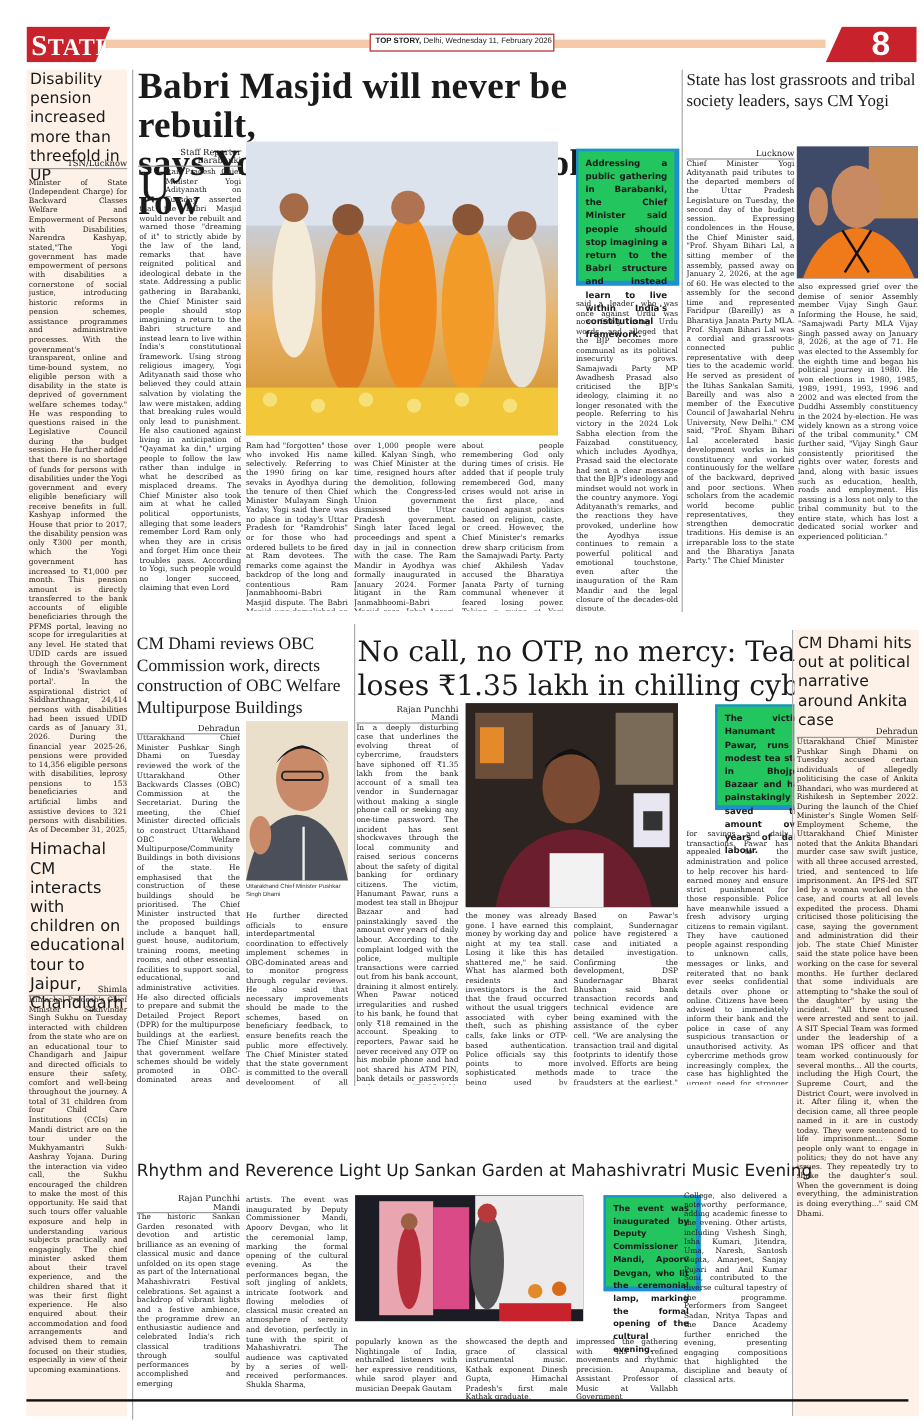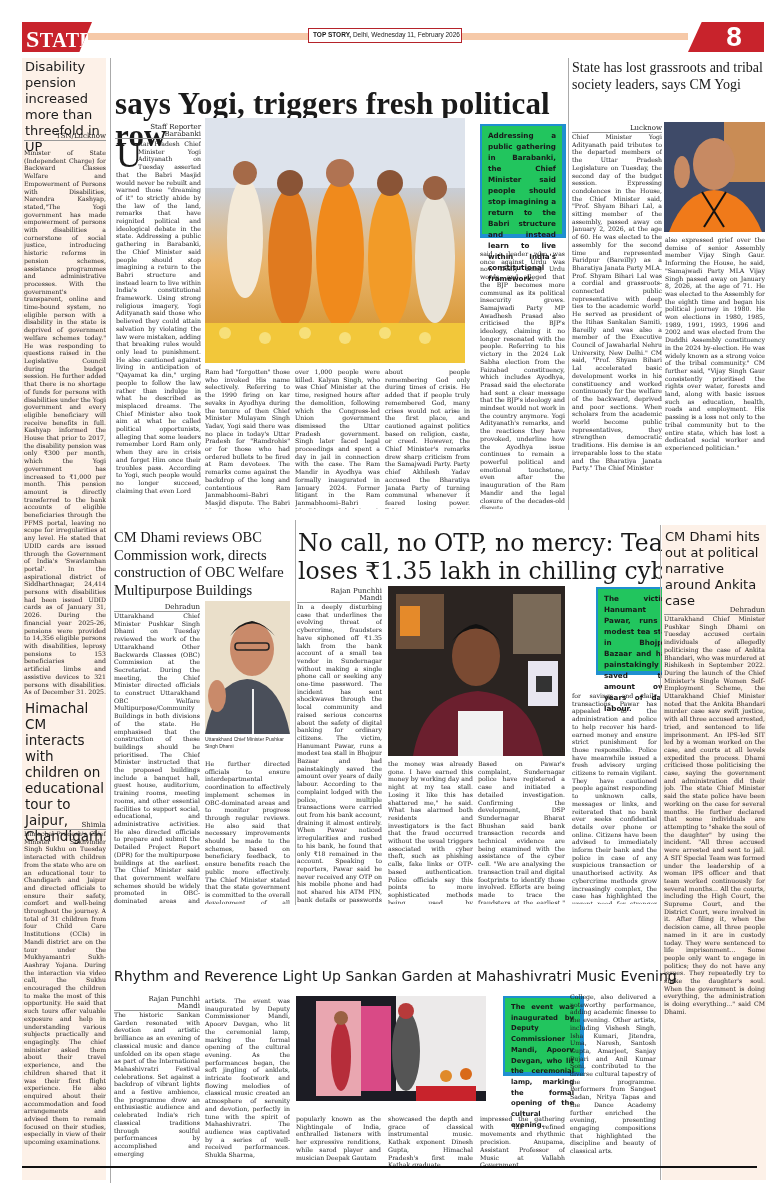--- a/index.html
+++ b/index.html
@@ -35,21 +35,21 @@
 
 <div class="abs sidebar" style="left:22px;top:58px;width:84px;height:1122px"></div>
 <div class="abs hl-side" style="left:25px;top:59px;width:80px">Disability pension increased more than threefold in UP</div>
 <div class="abs byline" style="left:24px;top:132px;width:82px">TSN/Lucknow</div>
 <div class="abs col" style="left:24px;top:149px;width:82px;height:545px">Minister of State (Independent Charge) for Backward Classes Welfare and Empowerment of Persons with Disabilities, Narendra Kashyap, stated,"The Yogi government has made empowerment of persons with disabilities a cornerstone of social justice, introducing historic reforms in pension schemes, assistance programmes and administrative processes. With the government's transparent, online and time-bound system, no eligible person with a disability in the state is deprived of government welfare schemes today." He was responding to questions raised in the Legislative Council during the budget session. He further added that there is no shortage of funds for persons with disabilities under the Yogi government and every eligible beneficiary will receive benefits in full. Kashyap informed the House that prior to 2017, the disability pension was only ₹300 per month, which the Yogi government has increased to ₹1,000 per month. This pension amount is directly transferred to the bank accounts of eligible beneficiaries through the PFMS portal, leaving no scope for irregularities at any level. He stated that UDID cards are issued through the Government of India's 'Swavlamban portal'. In the aspirational district of Siddharthnagar, 24,414 persons with disabilities had been issued UDID cards as of January 31, 2026. During the financial year 2025-26, pensions were provided to 14,356 eligible persons with disabilities, leprosy pensions to 153 beneficiaries and artificial limbs and assistive devices to 321 persons with disabilities. As of December 31, 2025, no eligible beneficiary cases were pending.</div>
 <div class="abs hl-side" style="left:25px;top:700px;width:80px;font-size:13.5px;line-height:16px">Himachal CM interacts with children on educational tour to Jaipur, Chandigarh</div>
 <div class="abs byline" style="left:24px;top:821px;width:82px">Shimla</div>
 <div class="abs col" style="left:24px;top:830px;width:82px;height:345px">Himachal Pradesh's Chief Minister Sukhvinder Singh Sukhu on Tuesday interacted with children from the state who are on an educational tour to Chandigarh and Jaipur and directed officials to ensure their safety, comfort and well-being throughout the journey. A total of 31 children from four Child Care Institutions (CCIs) in Mandi district are on the tour under the Mukhyamantri Sukh-Aashray Yojana. During the interaction via video call, the Sukhu encouraged the children to make the most of this opportunity. He said that such tours offer valuable exposure and help in understanding various subjects practically and engagingly. The chief minister asked them about their travel experience, and the children shared that it was their first flight experience. He also enquired about their accommodation and food arrangements and advised them to remain focused on their studies, especially in view of their upcoming examinations.</div>
 <div class="abs vline" style="left:110px;top:58px;height:1125px"></div>
 
-<h1 class="abs main" style="left:115px;top:56px;width:460px"><br><span>says Yogi, triggers fresh political row</span></h1>
+<h1 class="abs main" style="left:115px;top:56px;width:460px"><span>Babri Masjid will never be rebuilt,</span><br><span>says Yogi, triggers fresh political row</span></h1>
 <div class="abs byline" style="left:115px;top:123px;width:86px;border:none">Staff Reporter</div>
 <div class="abs byline" style="left:115px;top:130px;width:86px">Barabanki</div>
 <div class="abs" style="left:116px;top:140px;font-family:'Liberation Serif',serif;font-size:36px;line-height:30px">U</div>
 <div class="abs col" style="left:116px;top:140px;width:85px;height:369px;text-indent:0"><span style="float:left;width:22px;height:30px"></span><span>ttar Pradesh Chief Minister Yogi Adityanath on Tuesday asserted that the Babri Masjid would never be rebuilt and warned those "dreaming of it" to strictly abide by the law of the land, remarks that have reignited political and ideological debate in the state. Addressing a public gathering in Barabanki, the Chief Minister said people should stop imagining a return to the Babri structure and instead learn to live within India's constitutional framework. Using strong religious imagery, Yogi Adityanath said those who believed they could attain salvation by violating the law were mistaken, adding that breaking rules would only lead to punishment. He also cautioned against living in anticipation of "Qayamat ka din," urging people to follow the law rather than indulge in what he described as misplaced dreams. The Chief Minister also took aim at what he called political opportunists, alleging that some leaders remember Lord Ram only when they are in crisis and forget Him once their troubles pass. According to Yogi, such people would no longer succeed, claiming that even Lord</span></div>
 
 <div class="abs photo" style="left:205px;top:118px;width:260px;height:245px;background:linear-gradient(180deg,#d8dfe8 0%,#c9ccd2 30%,#e9b46a 60%,#d89a3c 85%,#f2d24a 100%)">
   <svg width="260" height="245" viewBox="0 0 260 245">
     <rect x="0" y="0" width="260" height="70" fill="#dde3ec"></rect>
     <ellipse cx="40" cy="120" rx="18" ry="60" fill="#f4ead8"></ellipse>
     <circle cx="40" cy="55" r="12" fill="#a56a48"></circle>

